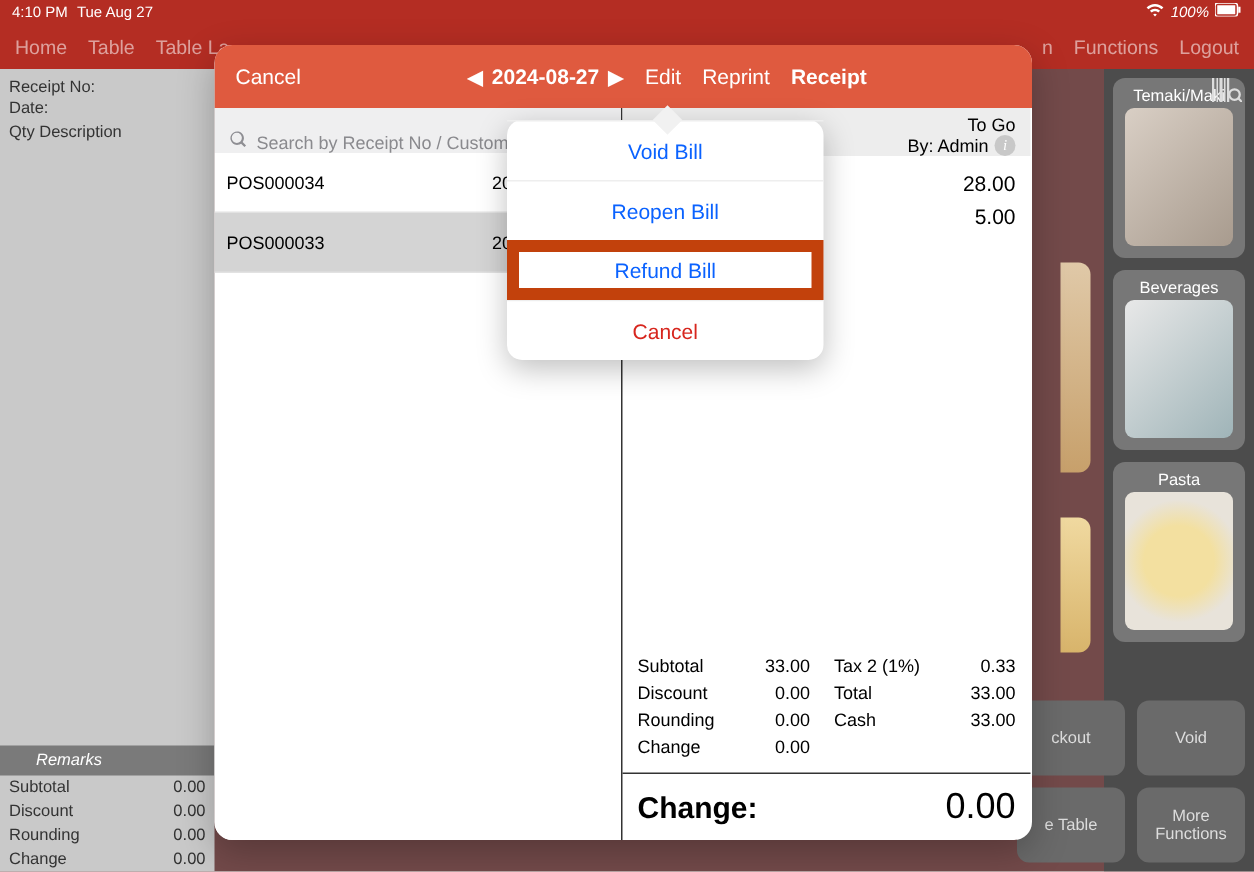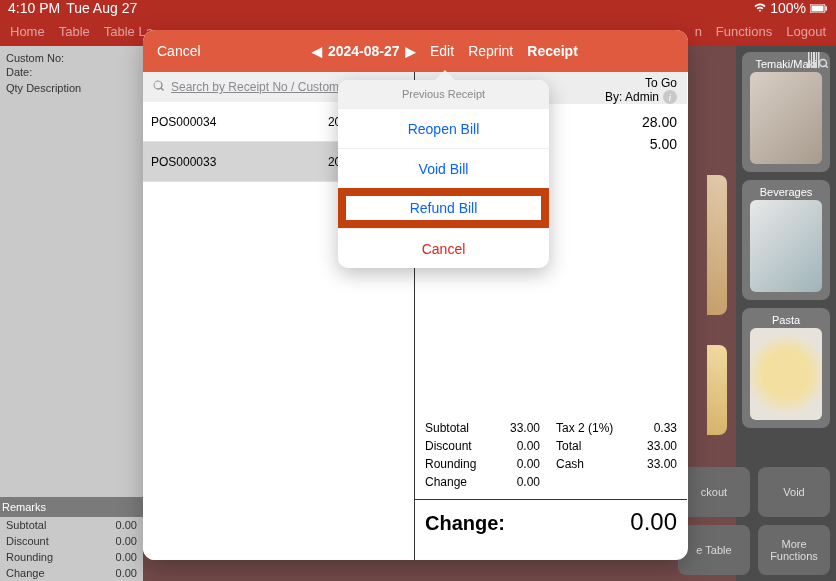--- a/index.html
+++ b/index.html
@@ -1,36 +1,36 @@
 <!DOCTYPE html>
 <html><head>
 <meta charset="utf-8">
 <style>
   * { margin:0; padding:0; box-sizing:border-box; font-family:-apple-system,Helvetica,Arial,sans-serif; }
   body { width:836px; height:581px; background:#734a4a; position:relative; overflow:hidden; }
 
   
-  .status-bar { height:16px; background:#b42d23; color:#fff; font-size:14px; display:flex; align-items:center; justify-content:space-between; padding:0 8px; }
+  .status-bar { height:16px; background:#b42d23; color:#fff; font-size:10px; display:flex; align-items:center; justify-content:space-between; padding:0 8px; }
   .status-left { display:flex; gap:6px; }
-  .status-right { display:flex; gap:4px; align-items:center; }
+  .status-right { display:flex; gap:4px; align-items:center;font-style:italic; }
 
   
   .nav-bar { height:30px; background:#b42d23; display:flex; align-items:center; padding:0 10px; font-size:13px; color:#fff; }
   .nav-item { margin-right:14px; opacity:.55; cursor:pointer; white-space:nowrap; }
   .nav-gap { flex:1; }
 
   
   .main { display:flex; height:calc(581px - 46px); }
 
   
   .left-panel { width:143px; background:#c9c9c9; color:#333; font-size:11px; padding:6px 6px 0 6px; position:relative; display:flex; flex-direction:column; }
   .left-panel .lp-line { margin-bottom:2px; }
   .lp-desc { margin-top:2px; }
   .lp-spacer { flex:1; }
-  .remarks-bar { background:#7a7a7a; color:#fff; font-size:11px; padding:4px 2px; margin:0 -6px; }
+  .remarks-bar { background:#7a7a7a; color:#fff; font-size:11px; padding:4px 24px; margin:0 -6px;font-style:italic; }
   .totals-row { display:flex; justify-content:space-between; font-size:11px; padding:2px 0; }
   .lp-total { font-size:20px; font-weight:700; padding:8px 0 10px; }
 
   
   .center-right { flex:1; display:flex; position:relative; }
 
   
   .cat-sidebar { width:100px; background:#4c4c4c; display:flex; flex-direction:column; gap:8px; padding:6px; }
   .cat-tile { height:120px; background:#777; border-radius:8px; color:#fff; font-size:11px; text-align:center; padding-top:6px; position:relative; overflow:hidden; }
   .cat-img { position:absolute; inset:20px 8px 8px 8px; border-radius:6px; background:linear-gradient(135deg,#d9cfc5,#a89b8e); }
@@ -50,40 +50,40 @@
   .mh-left { flex:1; display:flex; align-items:center; padding-left:14px; }
   .mh-left .cancel { cursor:pointer; }
   .mh-date { position:absolute; left:50%; transform:translateX(-100%); display:flex; align-items:center; gap:6px; font-weight:600; }
   .mh-arrow { font-size:13px; cursor:pointer; }
   .mh-right-section { position:absolute; left:273px; width:270px; display:flex; align-items:center; gap:14px; padding-left:14px; }
   .mh-right-section .tab { cursor:pointer; }
   .mh-right-section .tab.active { font-weight:700; }
 
   .modal-body { flex:1; display:flex; }
   .mb-left { width:272px; border-right:1px solid #333; display:flex; flex-direction:column; }
-  .search-row { height:30px; background:#efeff0; display:flex; align-items:center; padding:0 10px; color:#8a8a8e; font-size:12px; gap:6px;text-decoration:underline; }
+  .search-row { height:30px; background:#efeff0; display:flex; align-items:flex-end; padding:0 10px; color:#8a8a8e; font-size:12px; gap:6px; }
   .search-icon svg { width:12px; height:12px; fill:#8e8e93; }
   .receipt-list { flex:1; background:#fff; }
   .receipt-row { height:40px; border-bottom:1px solid #e2e2e2; display:flex; align-items:center; padding:0 8px; font-size:12px; justify-content:space-between; cursor:pointer; }
   .receipt-row.sel { background:#d4d4d4; }
 
   .mb-right { width:272px; display:flex; flex-direction:column; padding:0; font-size:12px; }
   .mbr-sliver { background:#ededed; flex-shrink:0; display:flex; flex-direction:column; align-items:flex-end; padding:4px 10px 0 10px; font-size:12px; position:relative; }
   .mbr-sliver .togo { text-align:right;margin-left:19px; }
   .mbr-sliver .byadmin { display:flex; align-items:center; gap:4px; }
   .info-badge { display:inline-flex; width:14px; height:14px; border-radius:50%; background:#c8c8c8; color:#fff; font-size:10px; align-items:center; justify-content:center; font-style:italic; font-family:Georgia,serif; }
   .mbr-main { flex:1; display:flex; flex-direction:column; padding:4px 10px 0 10px; }
   .amt-head { text-align:right; }
   .amt-val { text-align:right; font-size:14px; padding:6px 0 4px; }
   .amt-val2 { text-align:right; font-size:14px; padding:2px 0; }
   .mbr-spacer { flex:1; }
   .summary-grid { display:grid; grid-template-columns:auto 1fr auto 1fr; column-gap:16px; row-gap:4px; font-size:12px; padding:4px 0 10px; }
   .summary-grid .lbl { white-space:nowrap; }
   .summary-grid .val { text-align:right; }
-  .change-row { border-top:1px solid #333; display:flex; justify-content:space-between; align-items:baseline; padding:8px 10px 24px; }
+  .change-row { border-top:1px solid #333; display:flex; justify-content:space-between; align-items:baseline; padding:8px 10px 8px; }
   .change-row .cl { font-size:20px; font-weight:600; }
   .change-row .cv { font-size:24px; font-weight:400; }
 
   
   .dropdown { position:absolute; top:80px; left:338px; width:211px; background:#fff; border-radius:10px; box-shadow:0 6px 20px rgba(0,0,0,.25); overflow:visible; }
   .dropdown::before { content:""; position:absolute; top:-7px; left:100px; width:14px; height:14px; background:#f1f1f1; transform:rotate(45deg); }
   .dd-title { background:#f1f1f1; color:#888; font-size:11px; text-align:center; padding:8px 0; border-radius:10px 10px 0 0; position:relative; }
   .dd-item { height:40px; display:flex; align-items:center; justify-content:center; font-size:14px; color:#0a62ff; border-top:1px solid #eee; cursor:pointer; }
   .dd-item.refund { border:8px solid #c2410c; color:#0a62ff; }
   .dd-item.cancel { color:#d7261e; border-radius:0 0 10px 10px; }
@@ -125,21 +125,21 @@
   <span class="nav-item">Table La</span>
   <span class="nav-gap"></span>
   <span class="nav-item">n</span>
   <span class="nav-item">Functions</span>
   <span class="nav-item" style="margin-right:0">Logout</span>
 </div>
 
 <div class="main">
 
   <div class="left-panel">
-    <div class="lp-line">Custom No:</div>
+    <div class="lp-line">Receipt No:</div>
     <div class="lp-line">Date:</div>
     <div class="lp-desc">Qty  Description</div>
     <div class="lp-spacer"></div>
     <div class="remarks-bar">Remarks</div>
     <div class="totals-row">
         <span>Subtotal</span>
         <span>0.00</span>
       </div>
     <div class="totals-row">
         <span>Discount</span>
@@ -281,18 +281,17 @@
       </div>
       <div class="change-row">
         <span class="cl">Change:</span>
         <span class="cv">0.00</span>
       </div>
     </div>
   </div>
 </div>
 
 <div class="dropdown">
-  <div class="dd-title">Previous Receipt</div>
+  <div class="dd-item">Void Bill</div>
   <div class="dd-item">Reopen Bill</div>
-  <div class="dd-item">Void Bill</div>
   <div class="dd-item refund">Refund Bill</div>
   <div class="dd-item cancel">Cancel</div>
 </div>
 
 </body></html>

